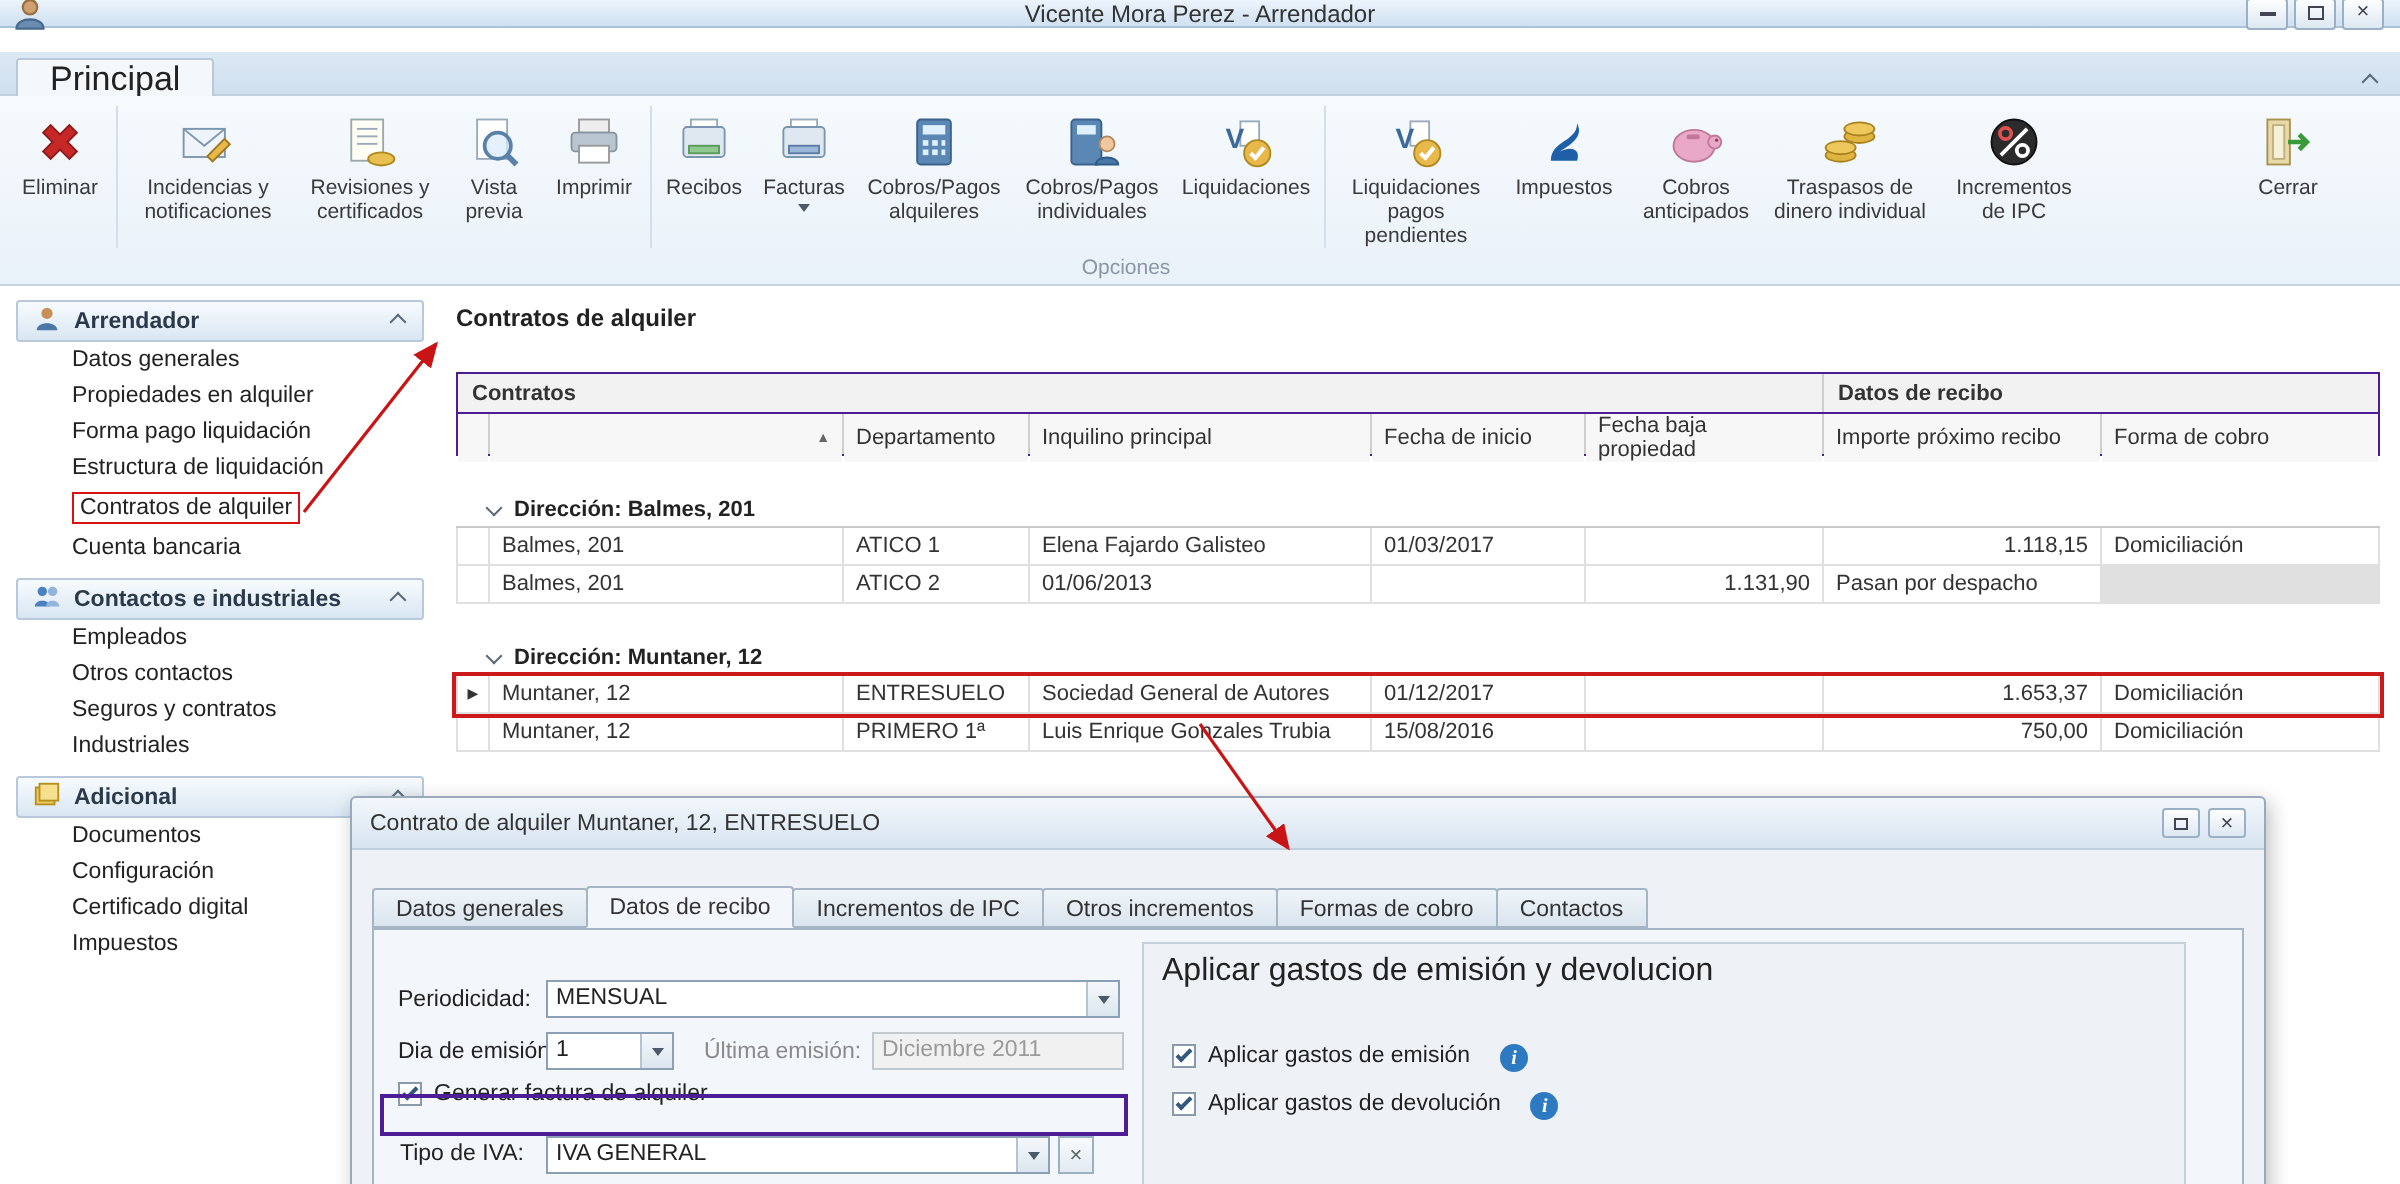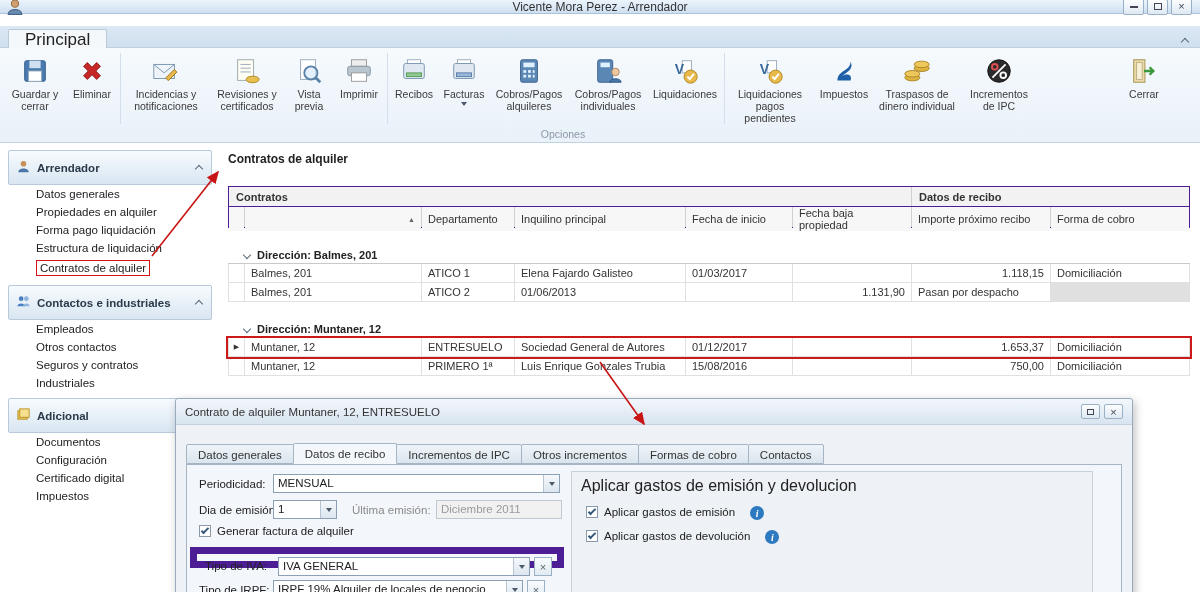--- a/index.html
+++ b/index.html
@@ -46,21 +46,21 @@
   .rlbl { line-height:1.15; }
   .ddown { margin-top:2px; width:0; height:0; border-left:3.5px solid transparent;
     border-right:3.5px solid transparent; border-top:4px solid #4a5a6a; }
   .rsep { flex:0 0 1px; width:1px; align-self:stretch; background:#d3dfeb; margin:2px 2px 4px 2px; }
   .opt-label { position:absolute; left:380px; width:366px; bottom:2px; text-align:center;
     font-size:10.5px; color:#8a97a5; }
   .mla { margin-left:auto; }
 
   
   .sidebar { position:absolute; left:8px; top:150px; width:204px; }
-  .sec-h { height:35px; display:flex; align-items:center; gap:6px; padding:0 7px;
+  .sec-h { height:21px; display:flex; align-items:center; gap:6px; padding:0 7px;
     background:linear-gradient(#f7fbfe,#d9e6f2); border:1px solid #b7c9da; border-radius:2px;
     margin-top:6px; font-size:11.5px; font-weight:bold; color:#2a3a4a; cursor:default; }
   .sec-h .cvr { margin-left:auto; margin-right:2px; }
   .s-item { font-size:11.5px; padding:3px 0 3px 28px; color:#222; cursor:default; }
   .s-red { border:1px solid #d41414; padding:1px 3px; display:inline-block; }
 
   
   .main-title { position:absolute; left:228px; top:152px; font-size:12px; font-weight:bold; color:#222; }
 
   .table { position:absolute; left:228px; top:186px; width:962px; font-size:11px; }
@@ -96,40 +96,40 @@
     font-size:11px; color:#445; }
   .dbtn .sq { width:7px; height:6px; border:1.5px solid #445; }
   .tabs { position:absolute; left:10px; top:45px; display:flex; }
   .dtab { height:20px; line-height:20px; padding:0 11px; font-size:11.5px;
     background:linear-gradient(#eef4f9,#dbe5ee); border:1px solid #a5b5c5; margin-right:-1px;
     border-radius:2px 2px 0 0; color:#333; cursor:default; }
   .dtab.active { background:#f3f6fa; border-bottom:1px solid #f3f6fa; position:relative; z-index:3;
     height:21px; margin-top:-1px; }
   .panel { position:absolute; left:10px; right:10px; top:65px; height:230px;
     border:1px solid #a5b5c5; background:#f3f6fa; }
-  .panel .abs { position:absolute; }
+  .panel .abs { position:absolute;margin-top:16px; }
   .flabel { font-size:11.5px; color:#222; white-space:nowrap; }
   .flabel.dim { color:#8a8a8a; }
   .combo { position:relative; height:19px; background:#fff; border:1px solid #8ca0b5;
     font-size:11.5px; line-height:17px; padding:0 20px 0 4px; color:#222; white-space:nowrap; overflow:hidden; }
   .combo .dd { position:absolute; right:0; top:0; bottom:0; width:16px;
     background:linear-gradient(#f4f8fb,#dce6ef); border-left:1px solid #b5c4d2;
     display:flex; align-items:center; justify-content:center; }
   .tri-dn { width:0; height:0; border-left:3.5px solid transparent; border-right:3.5px solid transparent;
     border-top:4.5px solid #4a5a6a; }
   .inp-dis { height:19px; background:#f1f1f1; border:1px solid #c0c8d0; font-size:11.5px;
     line-height:17px; padding:0 4px; color:#9a9a9a; white-space:nowrap; overflow:hidden; }
   .xbtn { width:18px; height:19px; border:1px solid #9ab0c4;
     background:linear-gradient(#f8fbfd,#e2eaf2); display:flex; align-items:center; justify-content:center;
     font-size:11px; color:#566; }
   .cb { width:12px; height:12px; background:#fff; border:1px solid #8a9aaa; display:inline-block; flex:0 0 auto; }
   .ck { width:8px; height:4px; border-left:2px solid #35597d; border-bottom:2px solid #35597d;
     transform:rotate(-45deg); display:block; margin:2px 0 0 1px; }
   .chkrow { display:flex; align-items:flex-start; gap:6px; font-size:11.5px; color:#222; }
-  .ivabox { position:absolute; left:3px; top:82px; width:374px; height:21px; border:7px solid #4c1d95; }
+  .ivabox { position:absolute; left:3px; top:82px; width:374px; height:21px; border:2px solid #4c1d95; }
   .gastos { position:absolute; left:384px; top:6px; width:522px; height:170px;
     background:#eef2f6; border:1px solid #c5d0da; }
   .gastos-title { padding:5px 9px; font-size:16px; color:#222; }
   .info { width:14px; height:14px; border-radius:50%; background:#2e7ac0; color:#fff;
     font-family:"Liberation Serif", serif; font-style:italic; font-weight:bold; font-size:10px;
     display:inline-flex; align-items:center; justify-content:center; margin-left:9px; }
 
   
   .overlay { position:absolute; left:0; top:0; z-index:100; pointer-events:none; }
 </style>
@@ -155,30 +155,20 @@
   </span>
 </div>
 
 <div class="tabstrip">
   <div class="tab-principal">Principal</div>
   <span class="collapse-chev"><span class="cv-up"></span></span>
 </div>
 
 <div class="ribbon">
 
-  <div class="rbtn" style="width:62px">
-    <span class="ric">
-        <svg width="30" height="30" viewBox="0 0 32 32">
-          <rect x="5" y="5" width="22" height="22" rx="2" fill="#4a7ab0" stroke="#2e5a8a"></rect>
-          <rect x="10" y="5" width="12" height="8" fill="#cfe0f1"></rect>
-          <rect x="9" y="16" width="14" height="11" fill="#fff" stroke="#99aabb"></rect>
-        </svg>
-      </span>
-    <span class="rlbl">Guardar y cerrar</span>
-  </div>
   <div class="rbtn" style="width:52px">
     <span class="ric">
         <svg width="30" height="30" viewBox="0 0 32 32">
           <path d="M7 11 L11 7 L16 12 L21 7 L25 11 L20 16 L25 21 L21 25 L16 20 L11 25 L7 21 L12 16 Z" fill="#c62828" stroke="#8e1a1a"></path>
         </svg>
       </span>
     <span class="rlbl">Eliminar</span>
   </div>
 
   <div class="rsep"></div>
@@ -303,20 +293,31 @@
     <span class="rlbl">Liquidaciones pagos pendientes</span>
   </div>
   <div class="rbtn" style="width:62px">
     <span class="ric">
         <svg width="30" height="30" viewBox="0 0 32 32">
           <path d="M9 26 C9 15 23 16 23 6 C27 14 18 18 14 21 C20 18 25 20 23 26 Z" fill="#1f5fa8"></path>
         </svg>
       </span>
     <span class="rlbl">Impuestos</span>
   </div>
+  <div class="rbtn" style="width:70px">
+    <span class="ric">
+        <svg width="30" height="30" viewBox="0 0 32 32">
+          <ellipse cx="15" cy="18" rx="11" ry="8.5" fill="#eaa8c8" stroke="#c07898"></ellipse>
+          <circle cx="26" cy="16" r="3.5" fill="#eaa8c8" stroke="#c07898"></circle>
+          <circle cx="27" cy="15" r="0.9" fill="#8a4868"></circle>
+          <rect x="11" y="12" width="7" height="2.5" rx="1" fill="#c07898"></rect>
+        </svg>
+      </span>
+    <span class="rlbl">Cobros anticipados</span>
+  </div>
   <div class="rbtn" style="width:84px">
     <span class="ric">
         <svg width="30" height="30" viewBox="0 0 32 32">
           <ellipse cx="11" cy="23" rx="8" ry="3.5" fill="#e0b440" stroke="#a8821e"></ellipse>
           <ellipse cx="11" cy="19" rx="8" ry="3.5" fill="#eec85c" stroke="#a8821e"></ellipse>
           <ellipse cx="21" cy="13" rx="8" ry="3.5" fill="#e0b440" stroke="#a8821e"></ellipse>
           <ellipse cx="21" cy="9" rx="8" ry="3.5" fill="#eec85c" stroke="#a8821e"></ellipse>
         </svg>
       </span>
     <span class="rlbl">Traspasos de dinero individual</span>
@@ -354,20 +355,21 @@
           <path d="M2.5 14 c0-5 11-5 11 0 Z" fill="#4a76a8"></path>
         </svg></span>
     <span>Arrendador</span>
     <span class="cvr"><span class="cv-up"></span></span>
   </div>
   <div class="s-item">Datos generales</div>
   <div class="s-item">Propiedades en alquiler</div>
   <div class="s-item">Forma pago liquidación</div>
   <div class="s-item">Estructura de liquidación</div>
   <div class="s-item"><span class="s-red">Contratos de alquiler</span></div>
+  <div class="s-item">Cuenta bancaria</div>
 
   <div class="sec-h">
     <span><svg width="15" height="15" viewBox="0 0 16 16">
           <circle cx="5.5" cy="5" r="2.5" fill="#4a80c0"></circle>
           <path d="M1.5 13 c0-4 8-4 8 0 Z" fill="#4a80c0"></path>
           <circle cx="11" cy="5" r="2.5" fill="#90b4dc"></circle>
           <path d="M7.5 13 c0-4 7-4 7 0 Z" fill="#90b4dc"></path>
         </svg></span>
     <span>Contactos e industriales</span>
     <span class="cvr"><span class="cv-up"></span></span>

